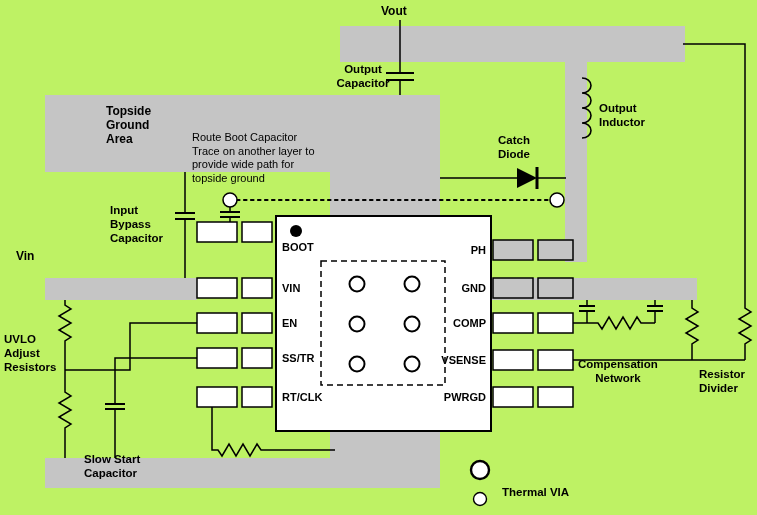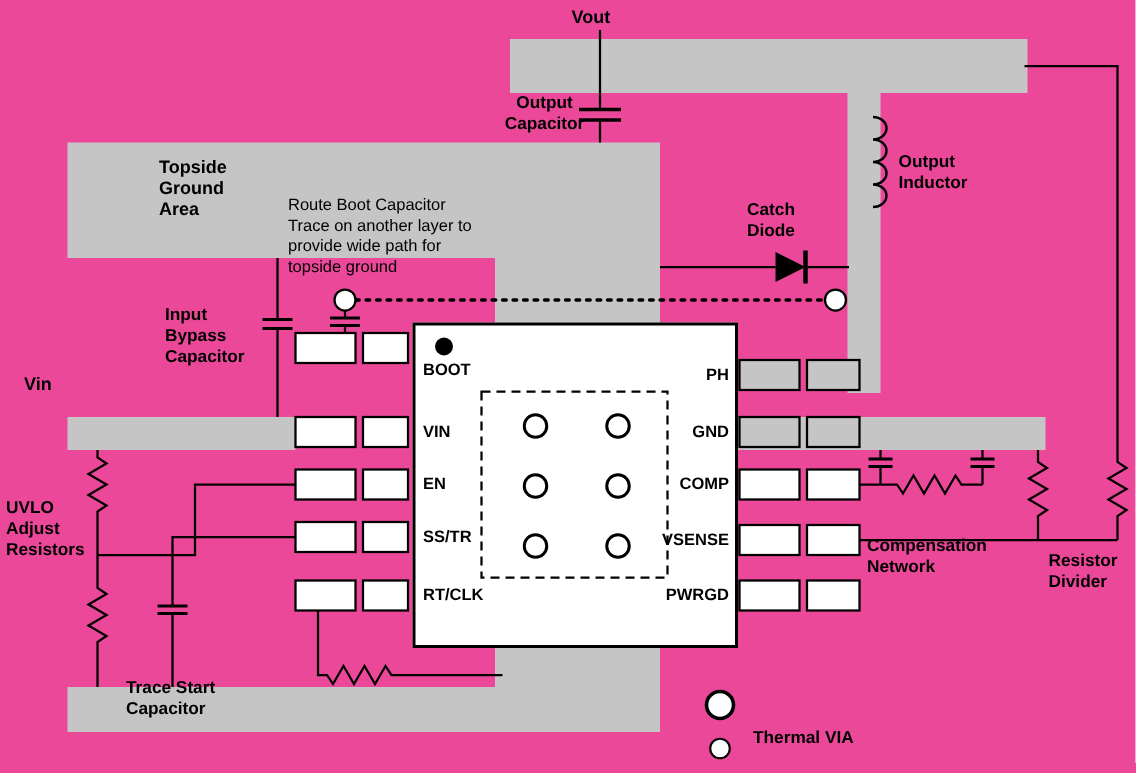--- a/index.html
+++ b/index.html
@@ -1,16 +1,16 @@
 <!DOCTYPE html>
 <html><head>
 <meta charset="utf-8">
 <style>
   html,body{margin:0;padding:0;background:#fff;}
-  #canvas{position:relative;width:757px;height:515px;background:#ec4899;overflow:hidden;
+  #canvas{position:relative;width:757px;height:515px;background:#bef264;overflow:hidden;
           font-family:"Liberation Sans",sans-serif;}
   .copper{position:absolute;background:#c5c5c5;}
   .ic-body{position:absolute;left:275px;top:215px;width:213px;height:213px;
            background:#fff;border:2px solid #000;}
   .label{position:absolute;font-size:11.5px;font-weight:700;color:#000;
          white-space:pre-line;line-height:14px;}
   .big{font-size:12px;}
   .note{font-weight:400;font-size:11px;line-height:13.5px;}
   .pin-l{position:absolute;font-size:11px;font-weight:700;color:#000;}
   .pin-r{position:absolute;font-size:11px;font-weight:700;color:#000;
@@ -146,23 +146,23 @@
 Trace on another layer to
 provide wide path for
 topside ground</div>
   <div class="label" style="left:110px;top:203px;">Input
 Bypass
 Capacitor</div>
   <div class="label big" style="left:16px;top:249px;">Vin</div>
   <div class="label" style="left:4px;top:332px;">UVLO
 Adjust
 Resistors</div>
-  <div class="label" style="left:84px;top:452px;">Trace Start
+  <div class="label" style="left:84px;top:452px;">Slow Start
 Capacitor</div>
-  <div class="label" style="left:578px;top:357px;">Compensation
+  <div class="label" style="left:578px;top:357px;text-align:center;">Compensation
 Network</div>
   <div class="label" style="left:699px;top:367px;">Resistor
 Divider</div>
 
   <div class="pin-l" style="left:282px;top:241px;">BOOT</div>
   <div class="pin-l" style="left:282px;top:282px;">VIN</div>
   <div class="pin-l" style="left:282px;top:317px;">EN</div>
   <div class="pin-l" style="left:282px;top:352px;">SS/TR</div>
   <div class="pin-l" style="left:282px;top:391px;">RT/CLK</div>
 

